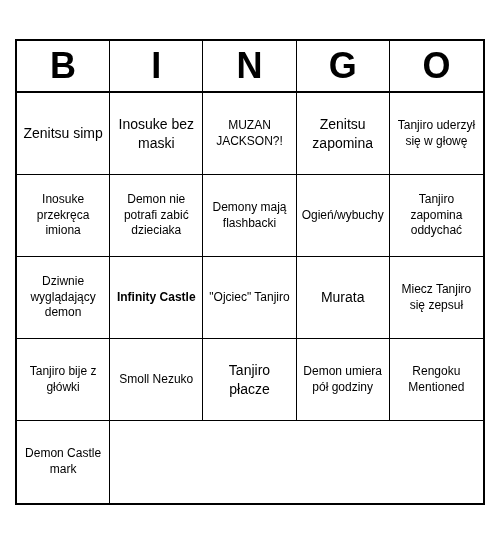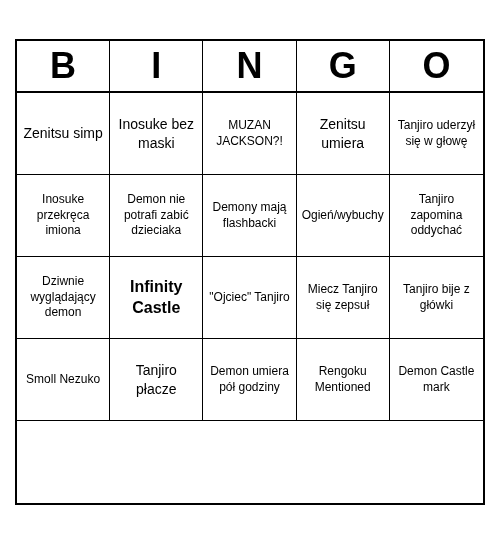--- a/index.html
+++ b/index.html
@@ -49,21 +49,21 @@
       font-size: 12px;
       line-height: 1.3;
     }
     .bingo-cell:nth-child(5n) {
       border-right: none;
     }
     .bingo-cell:nth-child(n+21) {
       border-bottom: none;
     }
     .bingo-cell.large-text {
-      font-size: 16px;
+      font-size: 12px;
       font-weight: bold;
     }
     .bingo-cell.medium-text {
       font-size: 14px;
     }
   </style>
 </head>
 <body>
 
 <div class="bingo-card">
@@ -71,30 +71,31 @@
     <div class="bingo-letter">B</div>
     <div class="bingo-letter">I</div>
     <div class="bingo-letter">N</div>
     <div class="bingo-letter">G</div>
     <div class="bingo-letter">O</div>
   </div>
   <div class="bingo-grid">
   <div class="bingo-cell medium-text">Zenitsu simp</div>
       <div class="bingo-cell medium-text">Inosuke bez maski</div>
       <div class="bingo-cell">MUZAN JACKSON?!</div>
-      <div class="bingo-cell medium-text">Zenitsu umiera</div>
+      <div class="bingo-cell medium-text">Zenitsu zapomina</div>
       <div class="bingo-cell">Tanjiro uderzył się w głowę</div>
       <div class="bingo-cell">Inosuke przekręca imiona</div>
       <div class="bingo-cell">Demon nie potrafi zabić dzieciaka</div>
       <div class="bingo-cell">Demony mają flashbacki</div>
       <div class="bingo-cell">Ogień/wybuchy</div>
       <div class="bingo-cell">Tanjiro zapomina oddychać</div>
       <div class="bingo-cell">Dziwnie wyglądający demon</div>
       <div class="bingo-cell large-text">Infinity Castle</div>
       <div class="bingo-cell">"Ojciec" Tanjiro</div>
+      <div class="bingo-cell medium-text">Murata</div>
       <div class="bingo-cell">Miecz Tanjiro się zepsuł</div>
       <div class="bingo-cell">Tanjiro bije z główki</div>
       <div class="bingo-cell">Smoll Nezuko</div>
       <div class="bingo-cell medium-text">Tanjiro płacze</div>
       <div class="bingo-cell">Demon umiera pół godziny</div>
       <div class="bingo-cell">Rengoku Mentioned</div>
       <div class="bingo-cell">Demon Castle mark</div>
     </div>
 </div>
 

